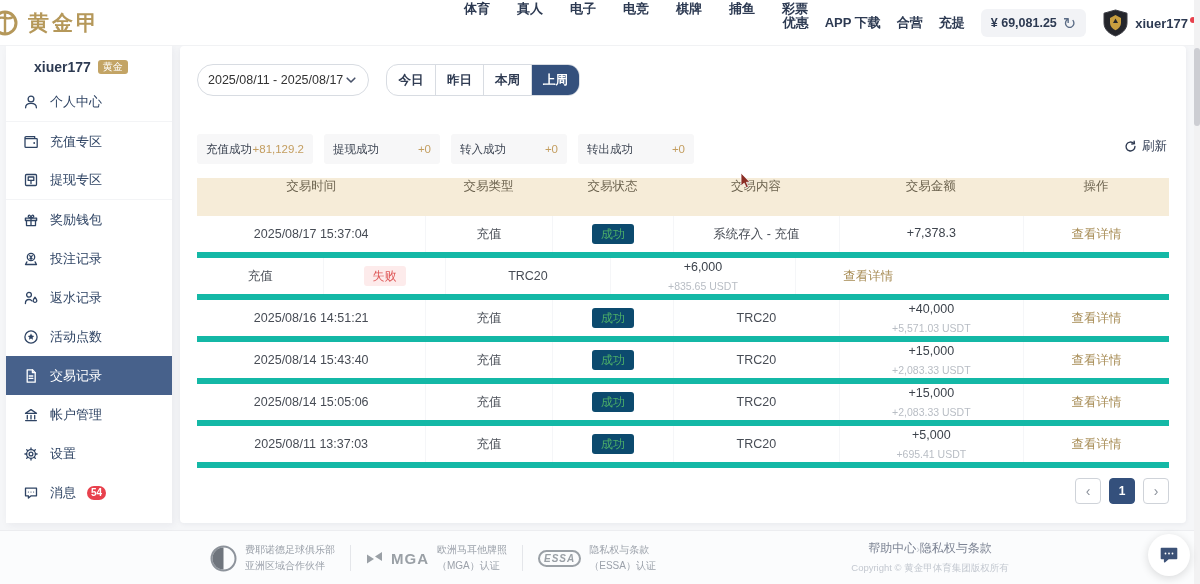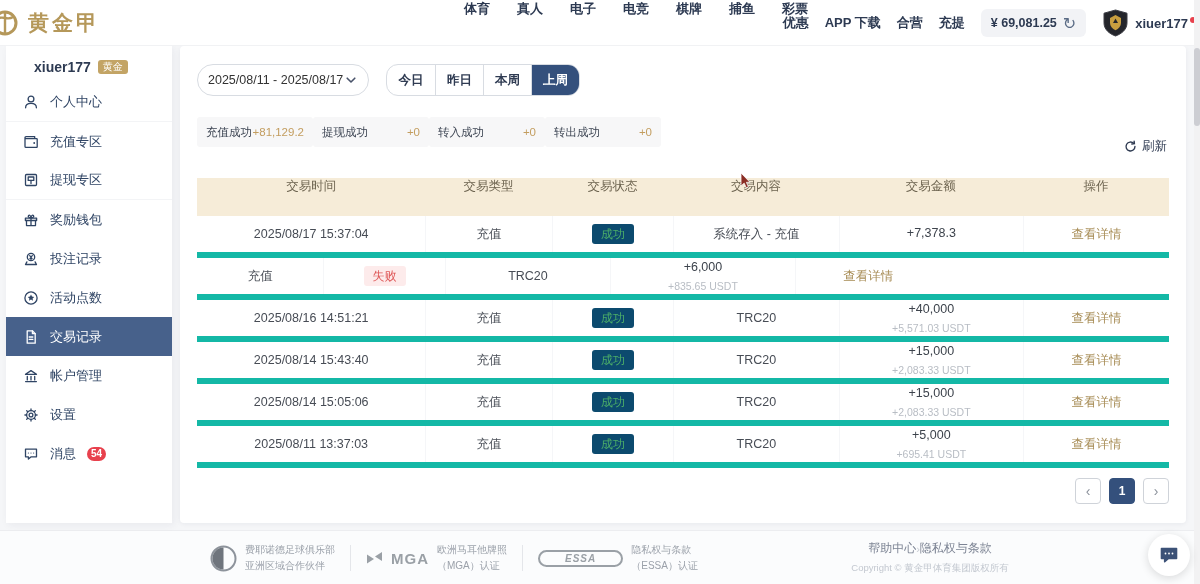--- a/index.html
+++ b/index.html
@@ -47,21 +47,21 @@
     border-radius:4px;box-shadow:0 1px 5px rgba(20,30,60,.06)}
   .filter-row{position:absolute;top:18px;left:17px;display:flex;gap:17px}
   .date-select{width:172px;height:32px;border:1px solid #d8dce2;border-radius:16px;background:#fff;
     display:flex;align-items:center;justify-content:space-between;padding:0 10px;font-size:12.5px;
     color:#333;cursor:pointer}
   .tabs{display:flex;height:32px;border:1px solid #d8dce2;border-radius:12px;overflow:hidden;background:#fff}
   .tab{width:48px;display:flex;align-items:center;justify-content:center;font-size:12.5px;
     font-weight:bold;color:#2f3b52;border-left:1px solid #d8dce2;cursor:pointer}
   .tab:first-child{border-left:none}
   .tab.active{background:#34507c;color:#fff}
-  .stats-row{position:absolute;top:71px;left:17px;display:flex;}
+  .stats-row{position:absolute;top:88px;left:17px;display:flex;gap:11px}
   .stat{width:116px;height:30px;background:#f7f7f8;border-radius:3px;display:flex;align-items:center;
     justify-content:space-between;padding:0 9px;font-size:11.5px}
   .stat-lbl{color:#3c4452}
   .stat-val{color:#c39d5f}
   .refresh-btn{position:absolute;top:92px;right:19px;display:flex;align-items:center;gap:5px;
     color:#2f3b52;font-size:12.5px;cursor:pointer}
 
   
   .table{position:absolute;top:132px;left:17px;right:17px}
   .thead{display:flex;height:38px;background:#f6ecd8;align-items:flex-start;font-size:12.5px;color:#6d6450}
@@ -89,21 +89,21 @@
 
   
   .footer{position:absolute;left:0;right:0;top:530px;height:54px;background:#fbfcfd;
     border-top:1px solid #ecedf0}
   .certs{position:absolute;left:210px;top:0;height:54px;display:flex;align-items:center;gap:15px}
   .cert{display:flex;align-items:center;gap:8px}
   .cert-text{font-size:10px;color:#9ba1aa;line-height:1.6}
   .cert-div{width:1px;height:26px;background:#e4e6ea}
   .mga-text{font-size:15px;font-weight:bold;color:#9aa0a6;letter-spacing:1px}
   .essa-pill{border:2px solid #9aa0a6;border-radius:10px;color:#9aa0a6;font-size:10px;font-weight:bold;
-    font-style:italic;padding:1px 25px;letter-spacing:1px}
+    font-style:italic;padding:1px 4px;letter-spacing:1px}
   .f-right{position:absolute;left:830px;top:9px;width:200px;text-align:center}
   .f-links{display:flex;align-items:center;justify-content:center;font-size:12px;color:#7d8494}
   .f-link{cursor:pointer}
   .f-sep{color:#c9cdd4;font-size:11px}
   .copyright{margin-top:5px;font-size:9.5px;color:#c3c8d0}
 
   
   .chat-btn{position:absolute;right:10px;top:534px;width:42px;height:42px;border-radius:50%;
     background:#fff;box-shadow:0 2px 10px rgba(0,0,0,.14);display:flex;align-items:center;
     justify-content:center;cursor:pointer;z-index:8}
@@ -190,20 +190,28 @@
         <path d="M3.5 8.5v5.1h9V8.5M8 6.1v7.5M8 6.1C5.9 6.1 4.6 4.5 5.6 3.5c.9-.9 2.4.3 2.4 2.6m0 0c2.1 0 3.4-1.6 2.4-2.6-.9-.9-2.4.3-2.4 2.6"></path>
       </svg>
     <span>奖励钱包</span>
   </div>
   <div class="sb-item">
     <svg class="ic" viewBox="0 0 16 16" fill="none" stroke="currentColor" stroke-width="1.3" stroke-linecap="round" stroke-linejoin="round">
         <circle cx="8" cy="6" r="3.7"></circle>
         <path d="M6.7 4.5 8 6.4l1.3-1.9M8 6.4v2M6.9 7.3h2.2M3.9 10.9l-1.4 2.6h11l-1.4-2.6"></path>
       </svg>
     <span>投注记录</span>
+  </div>
+  <div class="sb-item">
+    <svg class="ic" viewBox="0 0 16 16" fill="none" stroke="currentColor" stroke-width="1.3" stroke-linecap="round" stroke-linejoin="round">
+        <circle cx="6" cy="4.8" r="2.4"></circle>
+        <path d="M2.4 13.5c0-2.6 1.7-4 3.6-4 1.2 0 2.3.5 3 1.5"></path>
+        <path d="M12 7.2c1.3 1.8 1.8 2.5 1.8 3.4a1.8 1.8 0 1 1-3.6 0c0-.9.5-1.6 1.8-3.4Z"></path>
+      </svg>
+    <span>返水记录</span>
   </div>
   <div class="sb-item">
     <svg class="ic" viewBox="0 0 16 16" fill="none" stroke="currentColor" stroke-width="1.3" stroke-linecap="round" stroke-linejoin="round">
         <circle cx="8" cy="8" r="6.1"></circle>
         <path d="m8 4.6 1 2 2.2.3-1.6 1.6.4 2.2L8 9.6l-2 1.1.4-2.2-1.6-1.6 2.2-.3Z" fill="currentColor" stroke="none"></path>
       </svg>
     <span>活动点数</span>
   </div>
   <div class="sb-item active">
     <svg class="ic" viewBox="0 0 16 16" fill="none" stroke="currentColor" stroke-width="1.3" stroke-linecap="round" stroke-linejoin="round">

